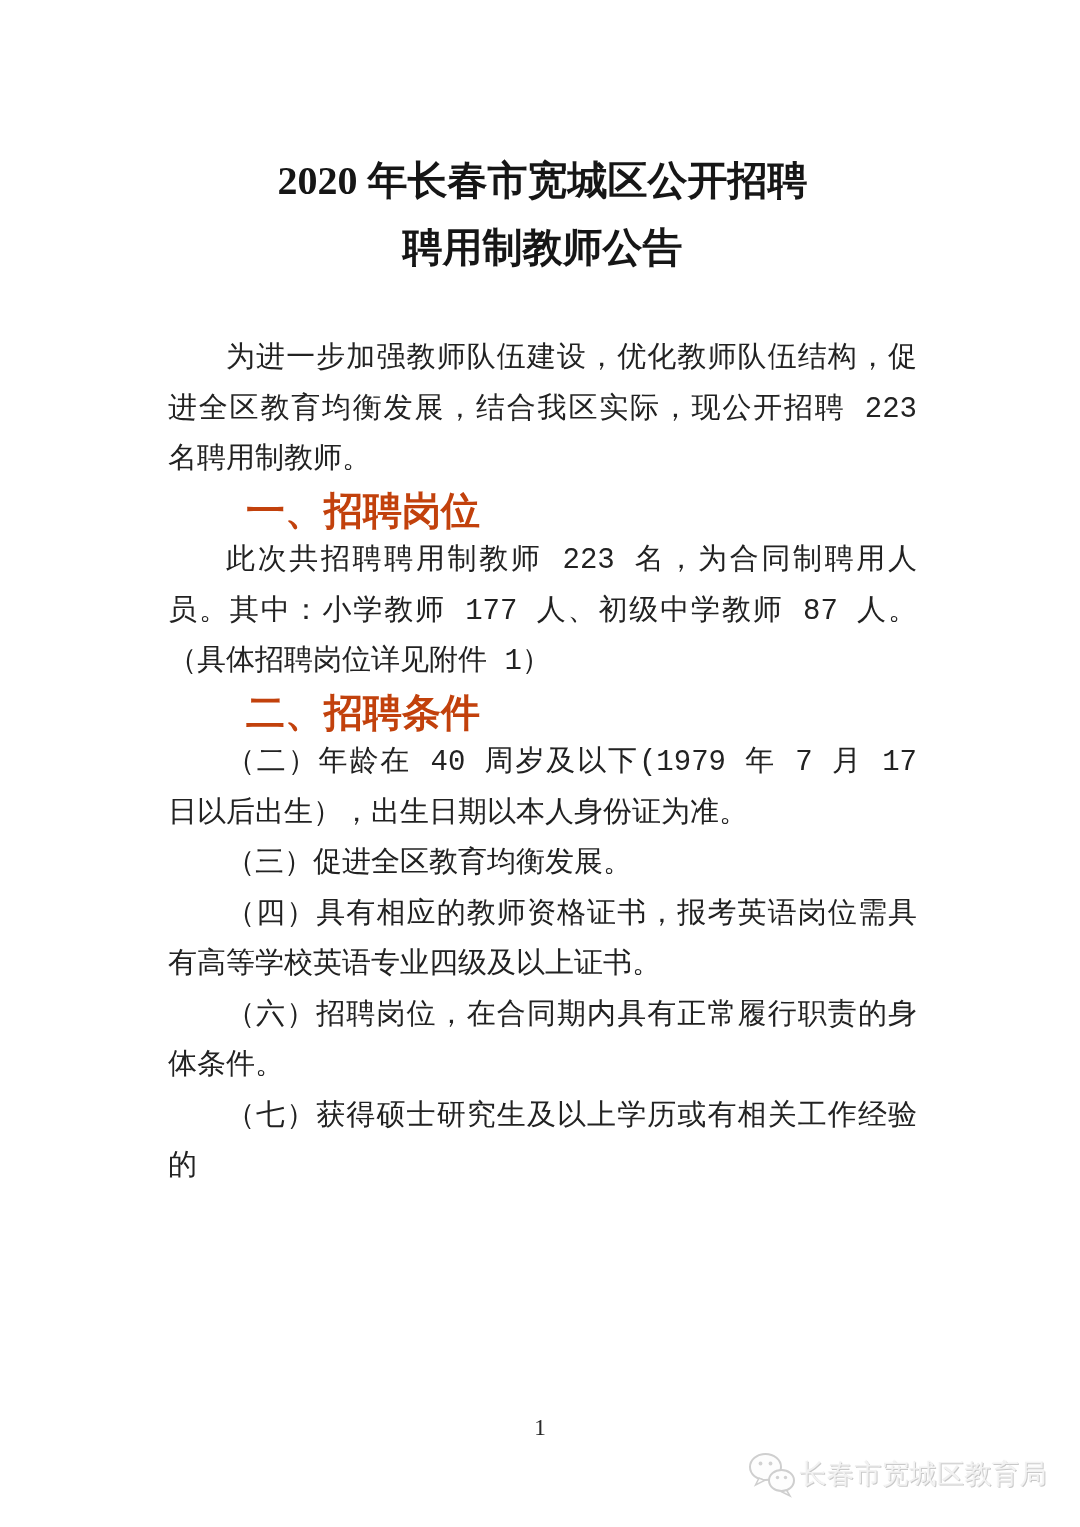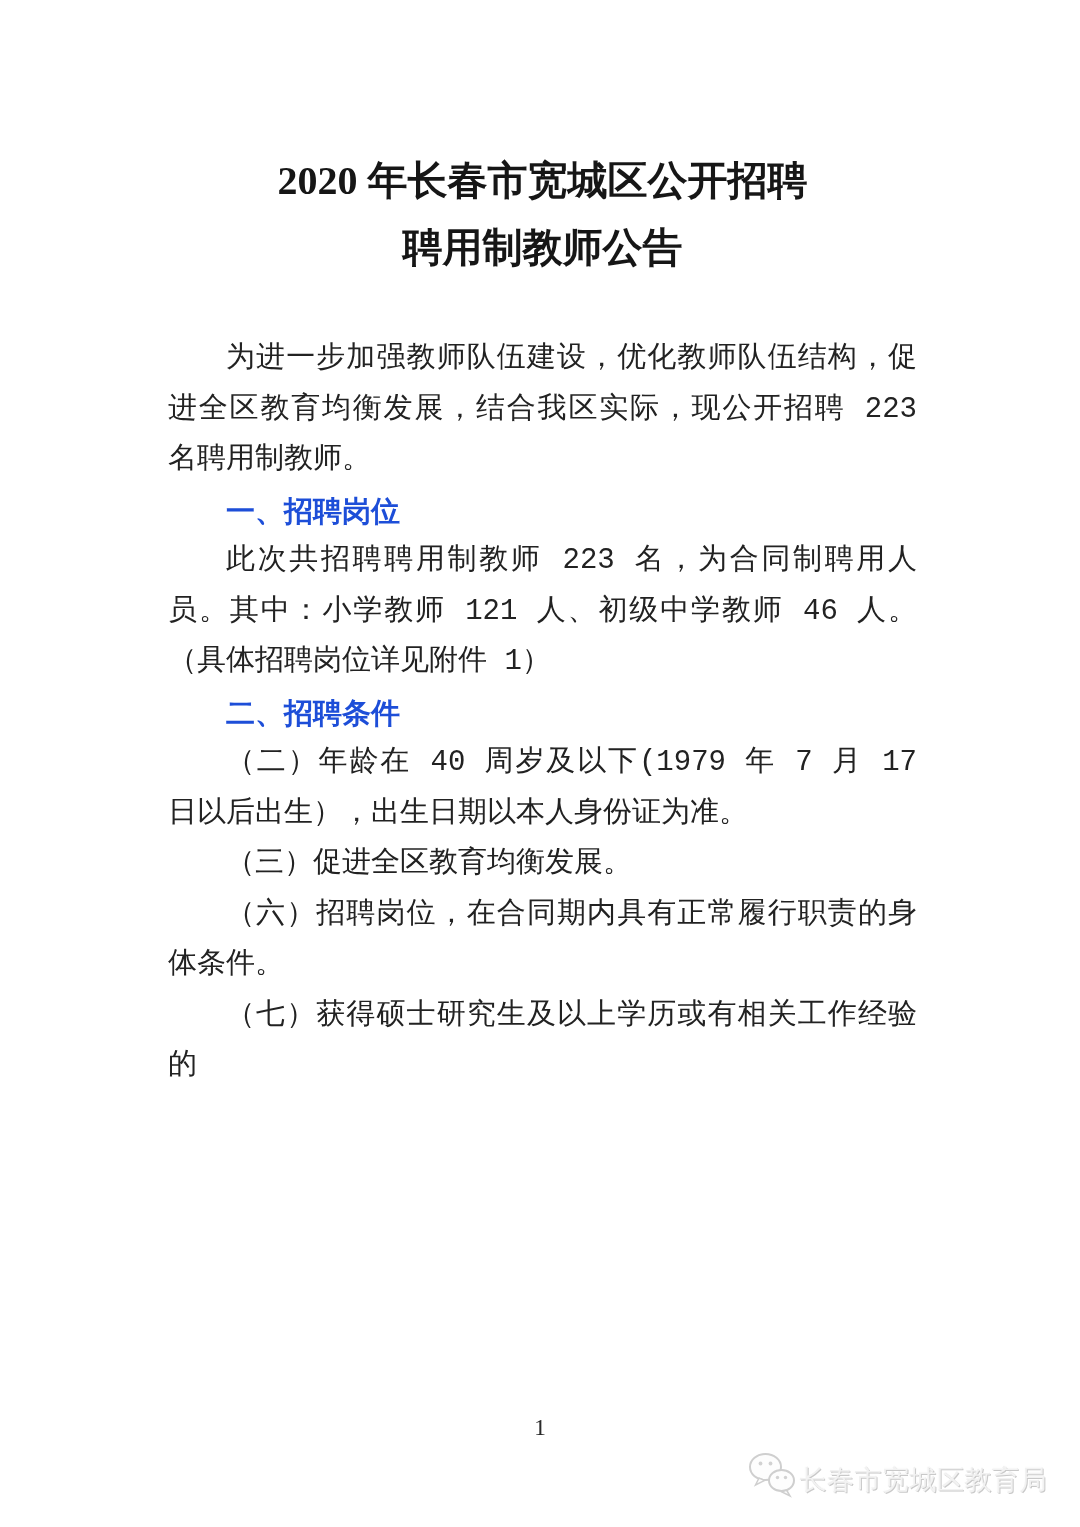--- a/index.html
+++ b/index.html
@@ -33,38 +33,38 @@
     text-align: justify;
     color: #222222;
   }
   .doc-body p, .doc-body h2 {
     margin: 0;
     text-indent: 2em;
     font-family: Liberation Mono, monospace;
   }
   .doc-body h2 {
     font-family: "Liberation Sans", "DejaVu Sans", sans-serif;
-    font-size: 29px;
+    font-size: 39px;
     font-weight: bold;
-    color: #1d4ed8;
+    color: #c2410c;
   }
   .page-number {
     position: absolute;
     top: 1414px; left: 0;
     width: 100%;
     text-align: center;
     font-size: 24px;
     line-height: 26px;
     color: #2a2a2a;
   }
   .watermark {
     position: absolute;
     top: 1450px; right: 33px;
     display: flex;
-    align-items: flex-end;
+    align-items: center;
     gap: 2px;
     user-select: none;
   }
   .watermark .wm-text {
     font-family: "Liberation Sans", "DejaVu Sans", sans-serif;
     font-size: 27px;
     letter-spacing: 0.5px;
     color: #f2f2f2;
     text-shadow: 1px 1px 0 #c9c9c9, -1px -1px 0 #ffffff, 0 0 1px #d4d4d4;
   }
@@ -77,25 +77,26 @@
 
   <h1 class="doc-title">
     <span class="title-line">2020 年长春市宽城区公开招聘</span>
     <span class="title-line">聘用制教师公告</span>
   </h1>
 
   <div class="doc-body">
     <p>为进一步加强教师队伍建设，优化教师队伍结构，促进全区教育均衡发展，结合我区实际，现公开招聘 223 名聘用制教师。</p>
 
     <h2>一、招聘岗位</h2>
-    <p>此次共招聘聘用制教师 223 名，为合同制聘用人员。其中：小学教师 121 人、初级中学教师 46 人。（具体招聘岗位详见附件 1）</p>
+    <p>此次共招聘聘用制教师 223 名，为合同制聘用人员。其中：小学教师 177 人、初级中学教师 87 人。（具体招聘岗位详见附件 1）</p>
 
     <h2>二、招聘条件</h2>
     <p>（二）年龄在 40 周岁及以下(1979 年 7 月 17 日以后出生），出生日期以本人身份证为准。</p>
     <p>（三）促进全区教育均衡发展。</p>
+    <p>（四）具有相应的教师资格证书，报考英语岗位需具有高等学校英语专业四级及以上证书。</p>
     <p>（六）招聘岗位，在合同期内具有正常履行职责的身体条件。</p>
     <p>（七）获得硕士研究生及以上学历或有相关工作经验的</p>
   </div>
 
   <div class="page-number">1</div>
 
   <div class="watermark">
     <span>
       <svg width="50" height="48" viewBox="0 0 50 48">
         <g fill="#fdfdfd" stroke="#cfcfcf" stroke-width="2">

